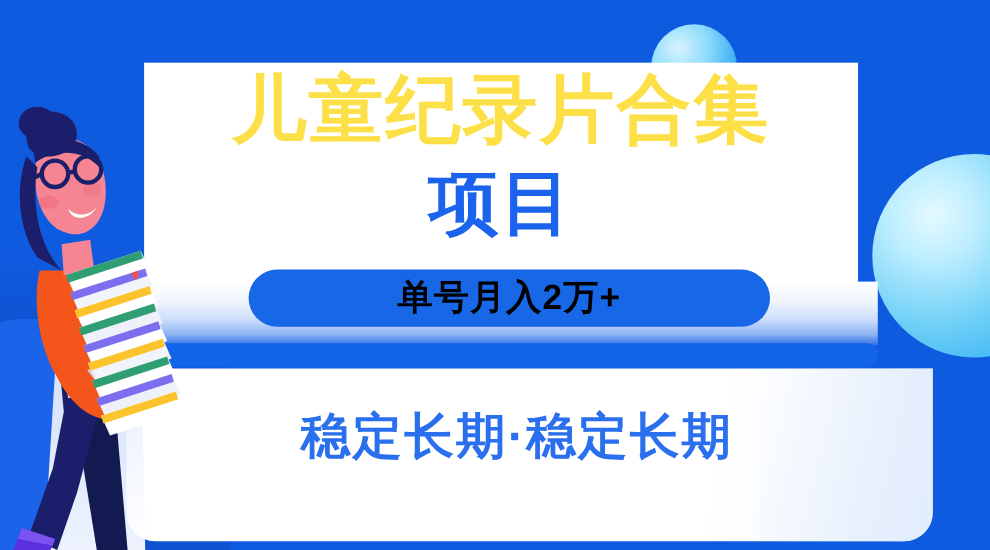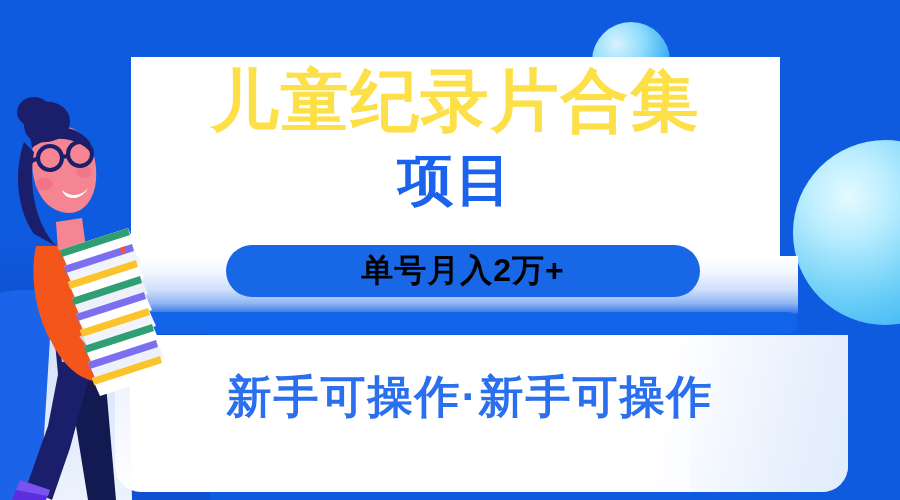--- a/index.html
+++ b/index.html
@@ -75,21 +75,21 @@
   
   .title-line1{
     position:absolute;left:131px;top:66px;width:649px;
     text-align:center;color:#fde047;
     font-size:68px;line-height:1;font-weight:bold;
     letter-spacing:2px;z-index:14;white-space:nowrap;
   }
   .title-line2{
     position:absolute;left:131px;top:152px;width:649px;
     text-align:center;color:#1B63EC;
-    font-size:56px;line-height:1;font-weight:bold;
+    font-size:64px;line-height:1;font-weight:bold;
     letter-spacing:2px;z-index:14;
   }
   .pill{
     position:absolute;left:226px;top:245px;width:474px;height:52px;
     background:#1867E6;border-radius:26px;z-index:14;
     display:flex;align-items:center;justify-content:center;
   }
   .pill span{
     color:#000000;font-size:32px;font-weight:bold;letter-spacing:1px;
   }
@@ -124,21 +124,21 @@
   <div class="card-bottom"></div>
   <div class="card-bottom-tint"></div>
 
   <div class="title-line1">儿童纪录片合集</div>
   <div class="title-line2">项目</div>
 
   <div class="pill">
     <span>单号月入2万+</span>
   </div>
 
-  <div class="subtitle">新手可操作·新手可操作</div>
+  <div class="subtitle">稳定长期·稳定长期</div>
 
   <svg class="illu" viewBox="0 0 176 404" xmlns="http://www.w3.org/2000/svg">
     <defs>
       <linearGradient id="gFloor" x1="0" y1="0" x2="0" y2="1">
         <stop offset="0%" stop-color="#dfe8fb"></stop>
         <stop offset="100%" stop-color="#ffffff"></stop>
       </linearGradient>
     </defs>
 
     <path d="M52 210 L128 196 L132 404 L40 404 Z" fill="url(#gFloor)" opacity="0.92"></path>

